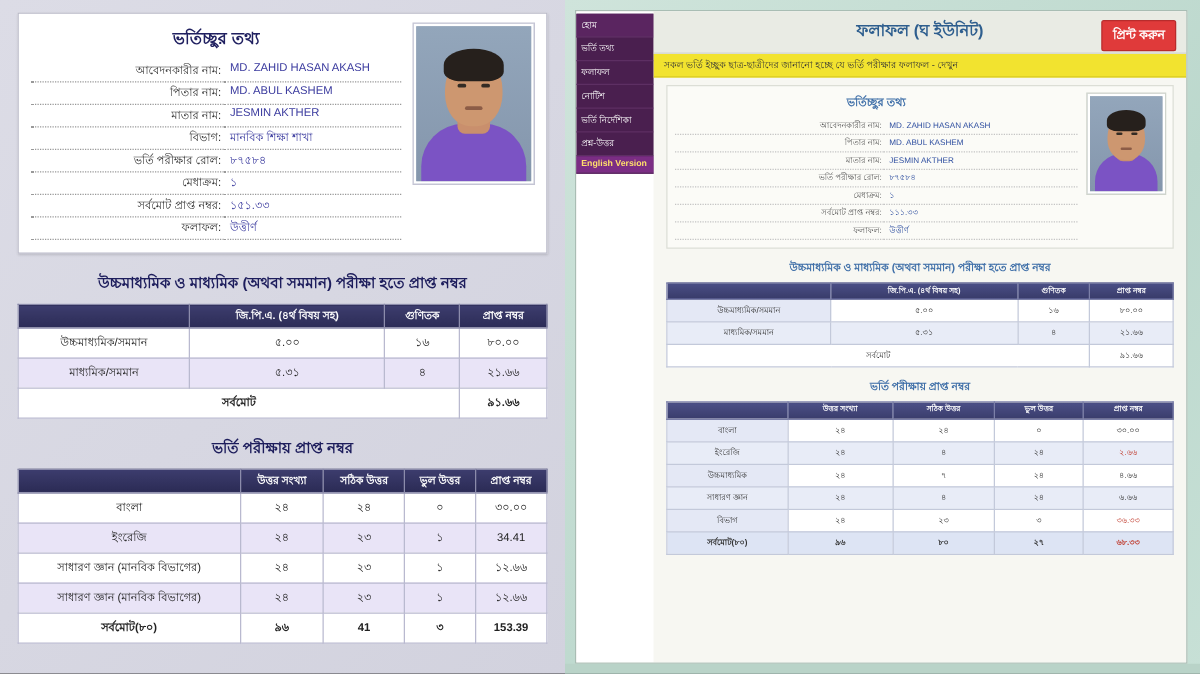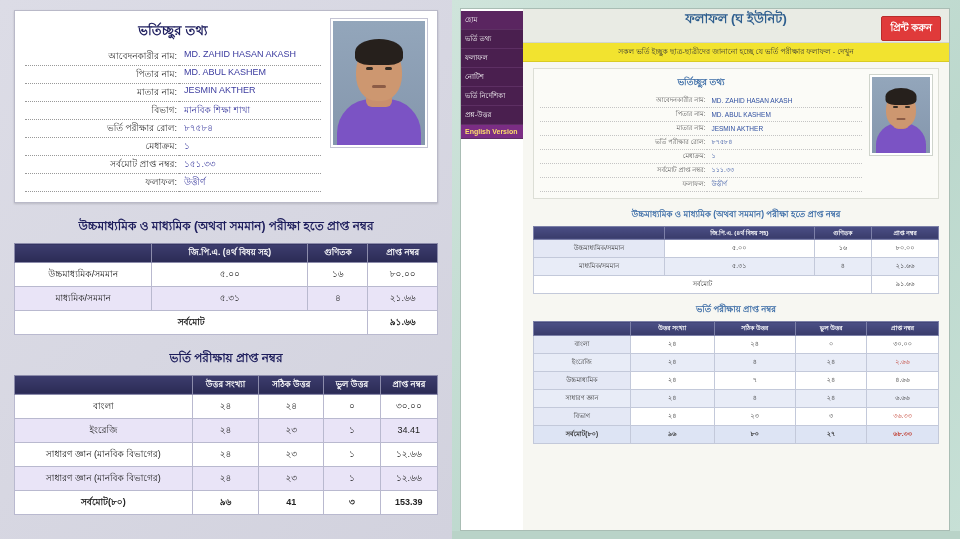--- a/index.html
+++ b/index.html
@@ -109,32 +109,32 @@
   #web-nav .navbox { background:#4a1f4f; }
   #web-nav .item {
     font-size:7px; color:#fff; padding:3px 4px; border-bottom:1px solid #5d2f63;
     white-space:nowrap; overflow:hidden;
   }
   #web-nav .item.top { background:#5a2560; }
   #web-nav .item.english { background:#7b2d84; color:#ffdf6b; font-weight:bold; }
   #web-content { flex:1; background:#f7f7f2; position:relative; }
   
   #web-header {
-    height:34px; background:#e9ebe4; display:flex; 
+    height:34px; background:#e9ebe4; display:flex; align-items:center;
     justify-content:center; position:relative; border-bottom:1px solid #d3d6cd;
   }
   #web-title { font-size:13px; font-weight:bold; color:#2e5e8e; }
   #print-btn {
     position:absolute; right:8px; top:7px;
     background:#e03a3a; color:#fff; font-size:10px; font-weight:bold;
     padding:3px 8px; border-radius:2px; border:1px solid #b82c2c;
   }
   #notice-bar {
     background:#f2e32f; color:#333; font-size:7.5px; padding:4px 8px;
-    text-align:center; border-bottom:1px solid #d9cb23; line-height:1.3;
+    text-align:left; border-bottom:1px solid #d9cb23; line-height:1.3;
   }
   .web-body { padding:6px 10px 4px 10px; }
   
   #web-profile { display:flex; background:#fbfbf7; border:1px solid #dcded6; padding:6px 6px; }
   #web-profile-left { flex:1; }
   .web-profile-title {
     text-align:center; font-size:9px; font-weight:bold; color:#3f6fa8; margin-bottom:4px;
   }
   table.webkv { width:100%; border-collapse:collapse; }
   table.webkv td { font-size:6.5px; padding:1px 2px; }

